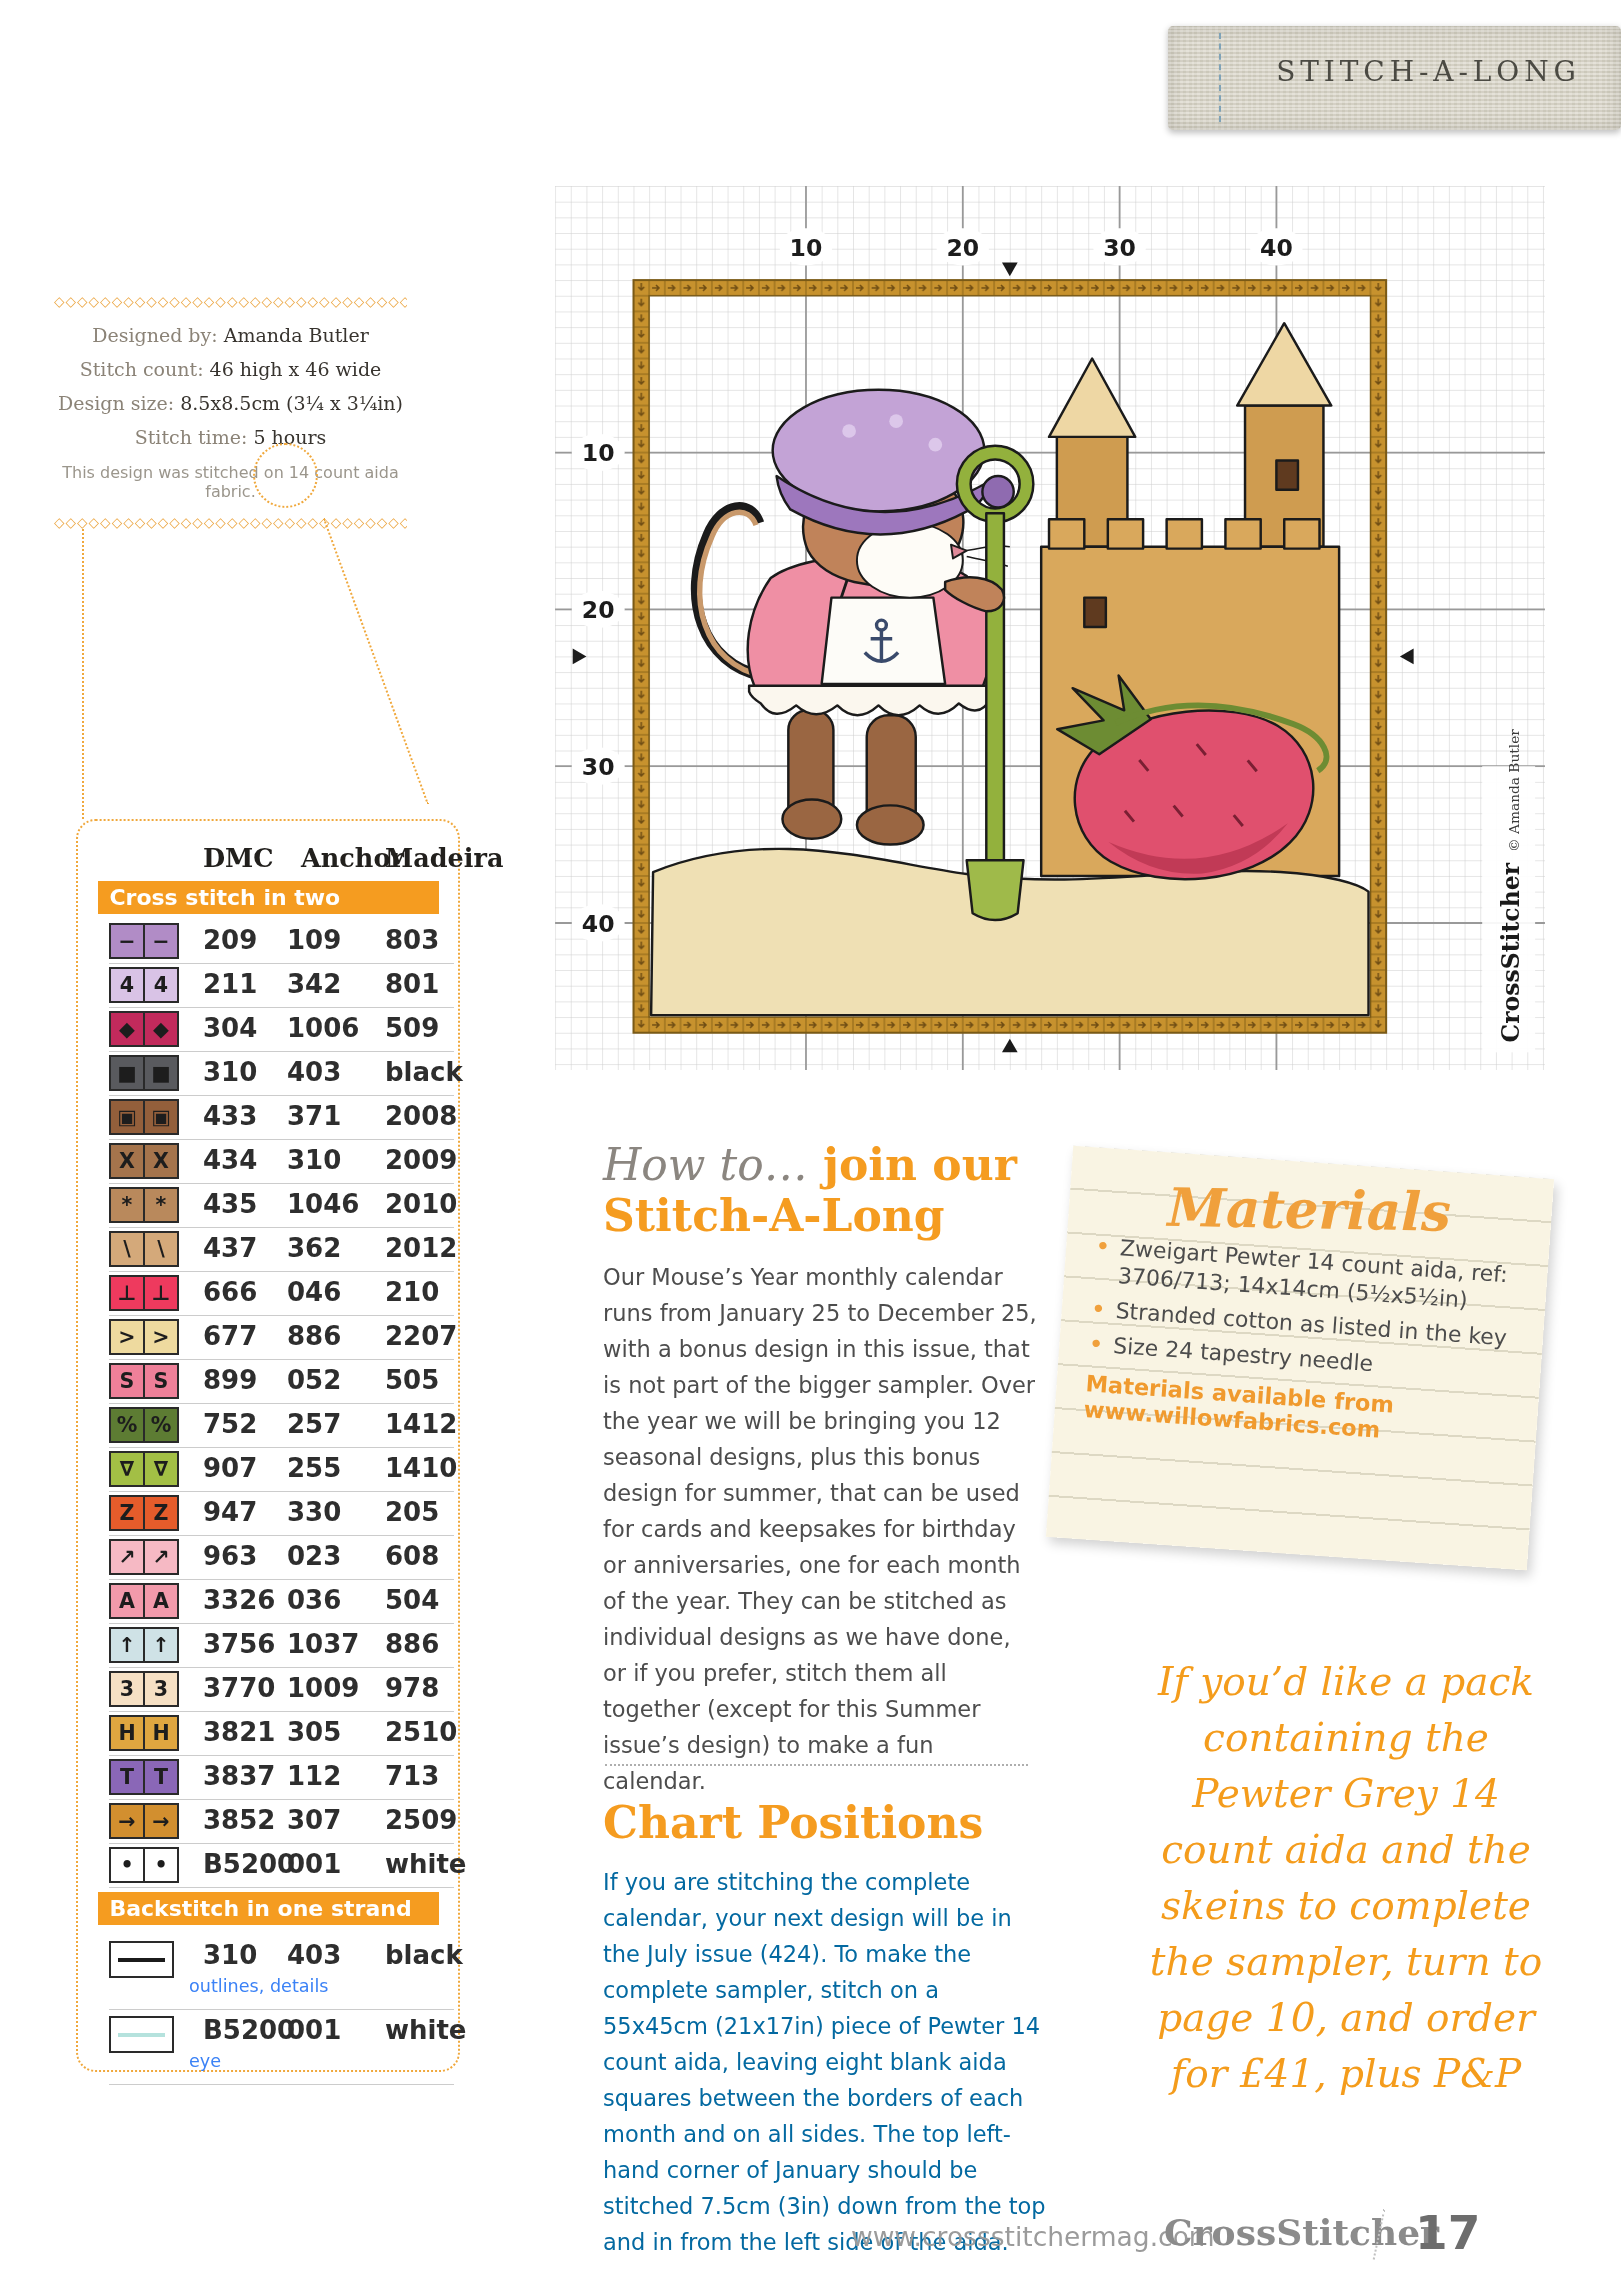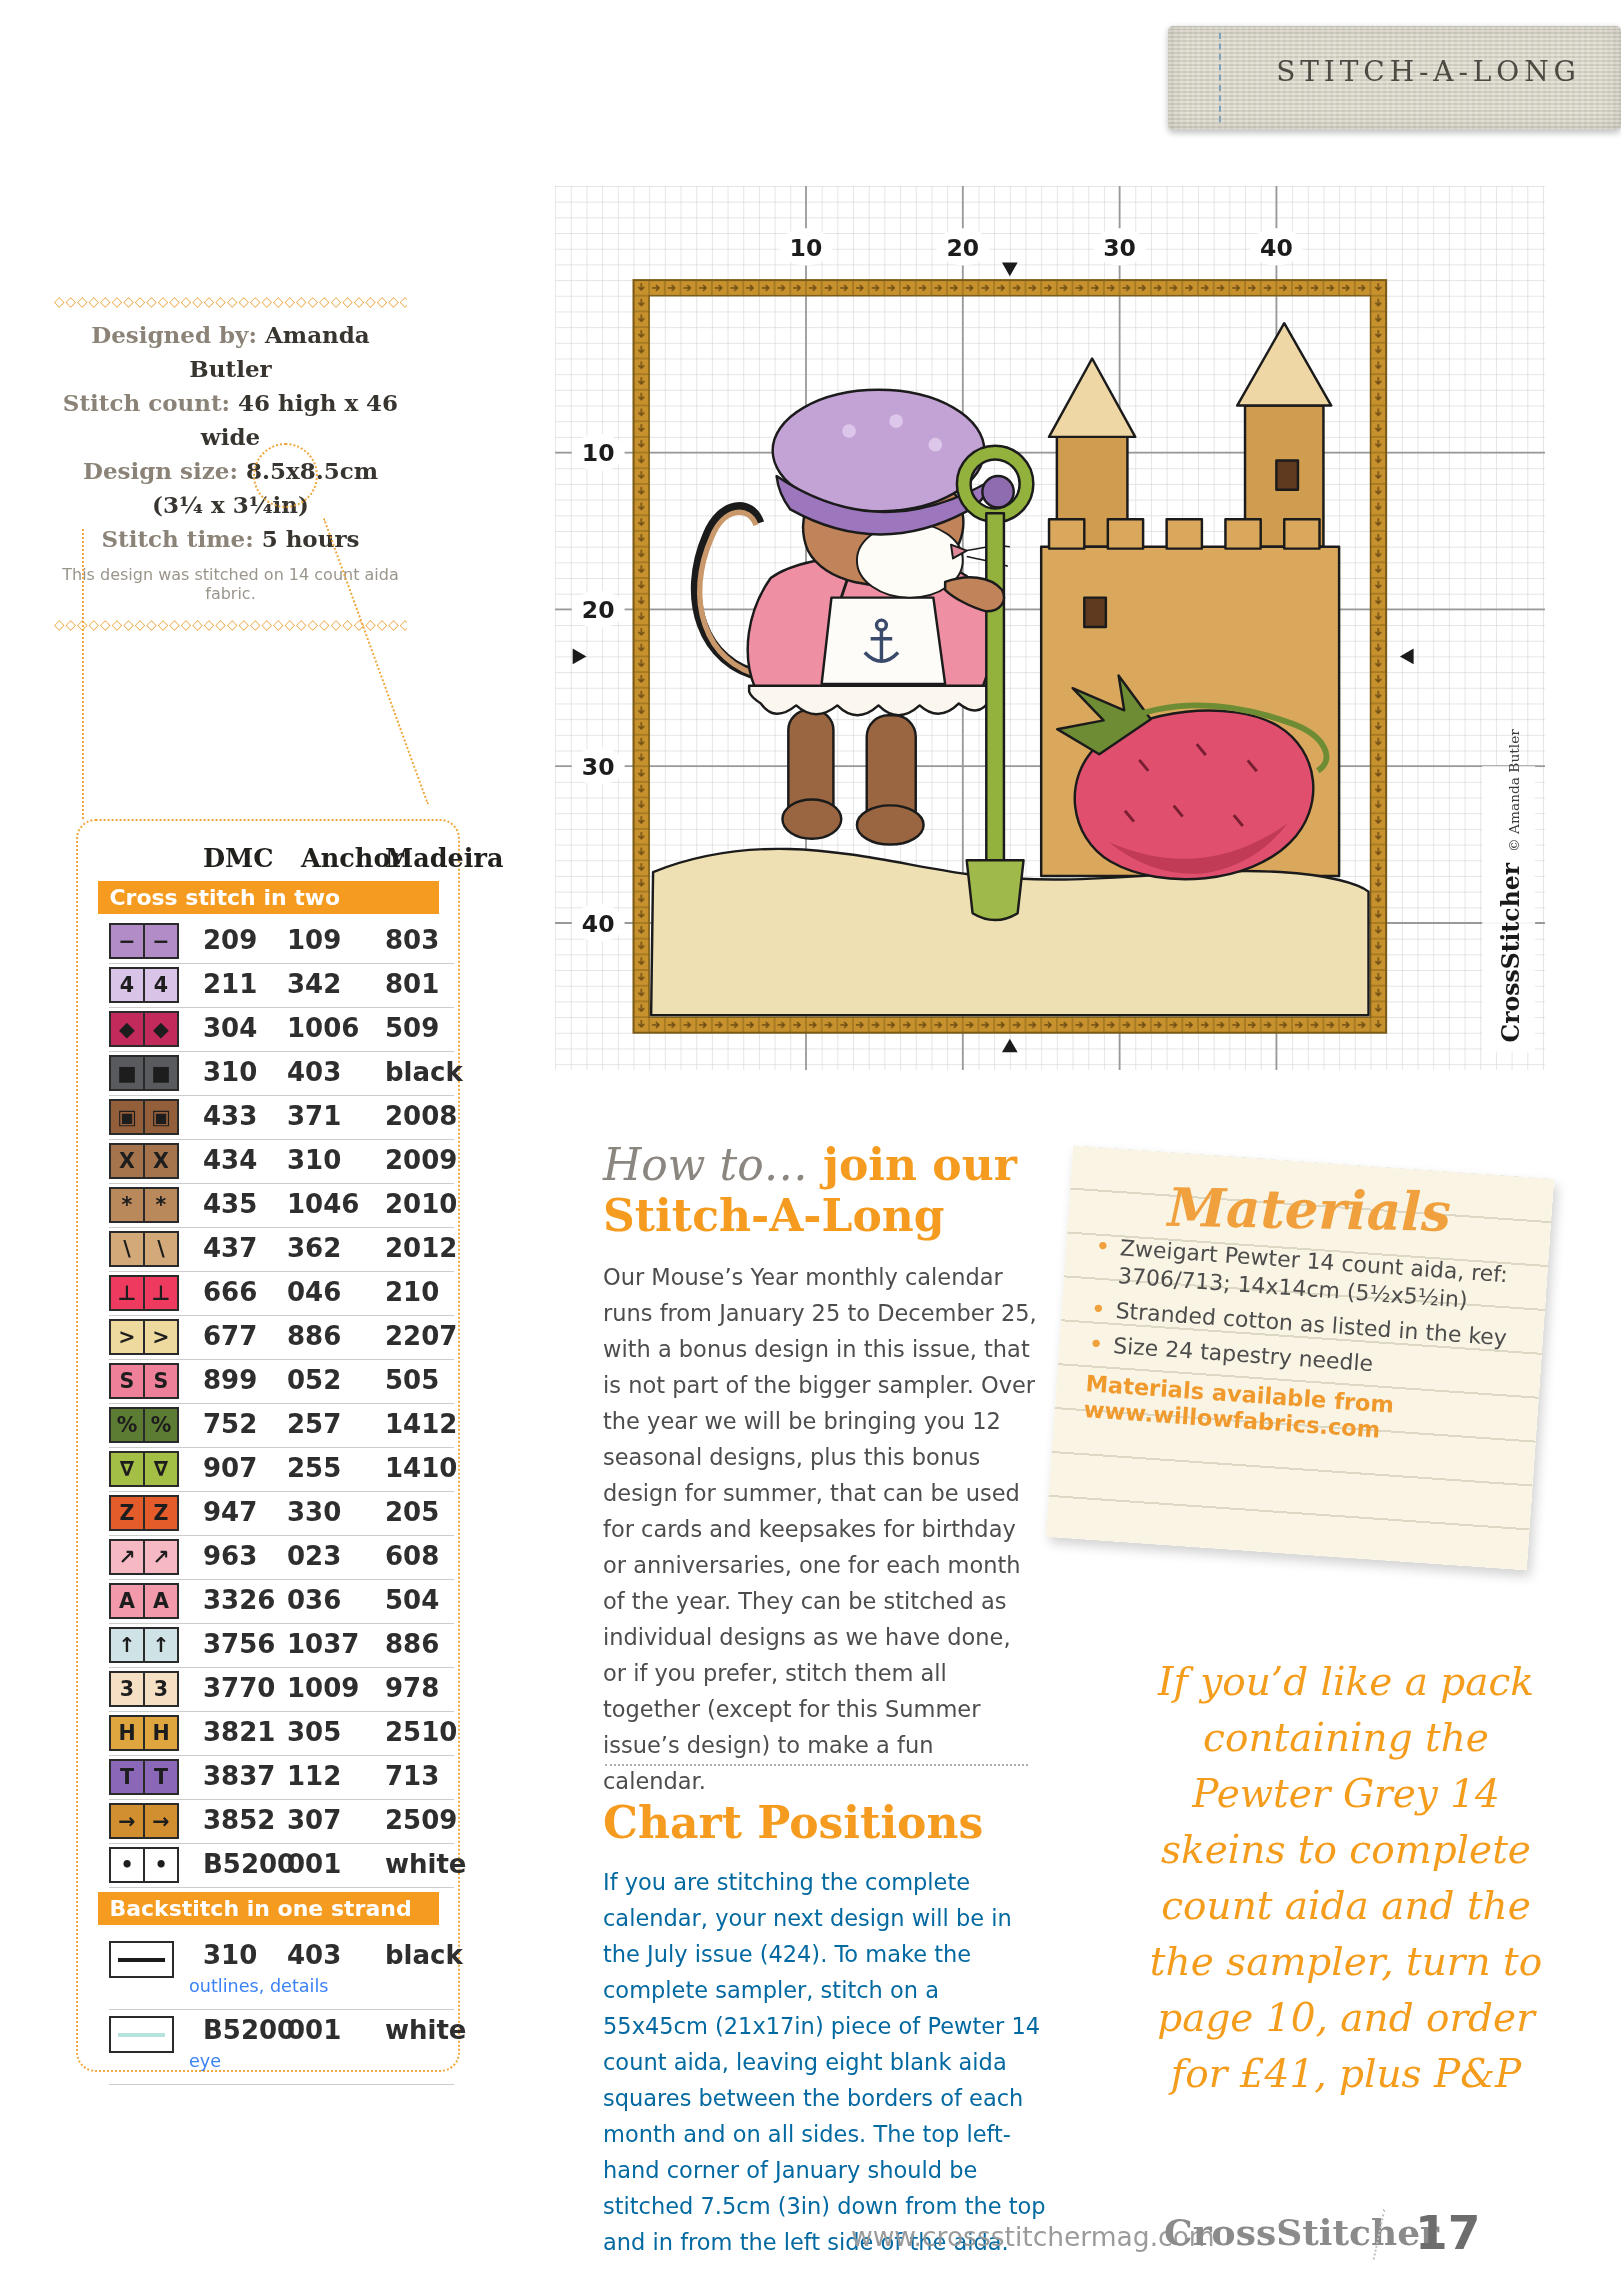--- a/index.html
+++ b/index.html
@@ -14,21 +14,21 @@
        border-radius:4.9px;box-shadow:0 2.9px 6.9px rgba(0,0,0,.25), inset 0 0 17.6px rgba(0,0,0,.12);}
   .tag-stitch{position:absolute;left:51px;top:7.8px;bottom:7.8px;width:0;border-left:2.9px dashed #7fa3b8;}
   .tag-label{position:absolute;left:84px;top:29px;width:353px;text-align:center;
        font-family:"DejaVu Serif",serif;font-size:28px;letter-spacing:4.9px;color:#4b4a43;}
 
   
   .infobox{position:absolute;left:54px;top:294px;width:353px;text-align:center;}
   .chain{color:#eba43e;font-size:13.7px;letter-spacing:1px;line-height:15.7px;overflow:hidden;white-space:nowrap;}
   .chain::before{content:"◇◇◇◇◇◇◇◇◇◇◇◇◇◇◇◇◇◇◇◇◇◇◇◇◇◇◇◇◇◇◇◇";}
   .info-lines{margin:7.8px 0 5.9px 0;}
-  .info-line{font-family:"DejaVu Serif",serif;font-weight:bold;font-size:23px;line-height:34px;color:#3a3631;}
+  .info-line{font-family:"DejaVu Serif",serif;font-weight:normal;font-size:19px;line-height:34px;color:#3a3631;}
   .ilabel{color:#8b8377;}
   .ival{color:#38342f;}
   .info-note{font-size:16px;color:#9b968c;margin:9.8px 0 13.7px 0;}
 
   
   .chart{position:absolute;left:555px;top:186px;width:990px;height:884px;}
 
   
   .keytag-hole{position:absolute;left:253px;top:443px;width:61px;height:61px;border:2.9px dotted #f0a83c;border-radius:50%;}
   .keytag-string-left{position:absolute;left:82px;top:529px;height:290px;width:0;border-left:2.9px dotted #f0a83c;}
@@ -625,22 +625,22 @@
         <span>Size 24 tapestry needle</span>
       </div>
     </div>
   <div class="mat-availability">Materials available from www.willowfabrics.com</div>
 </div>
 
 <div class="handwritten" id="hw">
     <div class="hw-line">If you’d like a pack</div>
     <div class="hw-line">containing the</div>
     <div class="hw-line">Pewter Grey 14</div>
+    <div class="hw-line">count aida and the</div>
     <div class="hw-line">skeins to complete</div>
-    <div class="hw-line">count aida and the</div>
     <div class="hw-line">the sampler, turn to</div>
     <div class="hw-line">page 10, and order</div>
     <div class="hw-line">for £41, plus P&amp;P</div>
   </div>
 
 <div class="footer">
   <span class="f-site">www.crossstitchermag.com</span>
   <span class="f-logo">CrossStitcher</span>
   <span class="f-div"></span>
   <span class="f-page">17</span>

